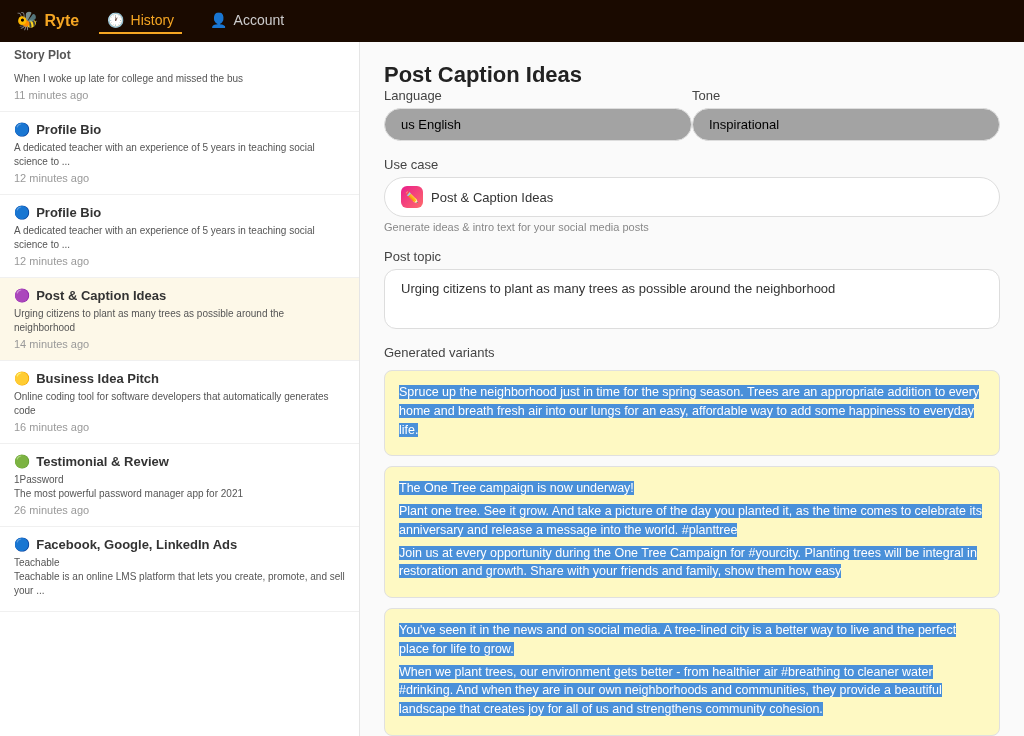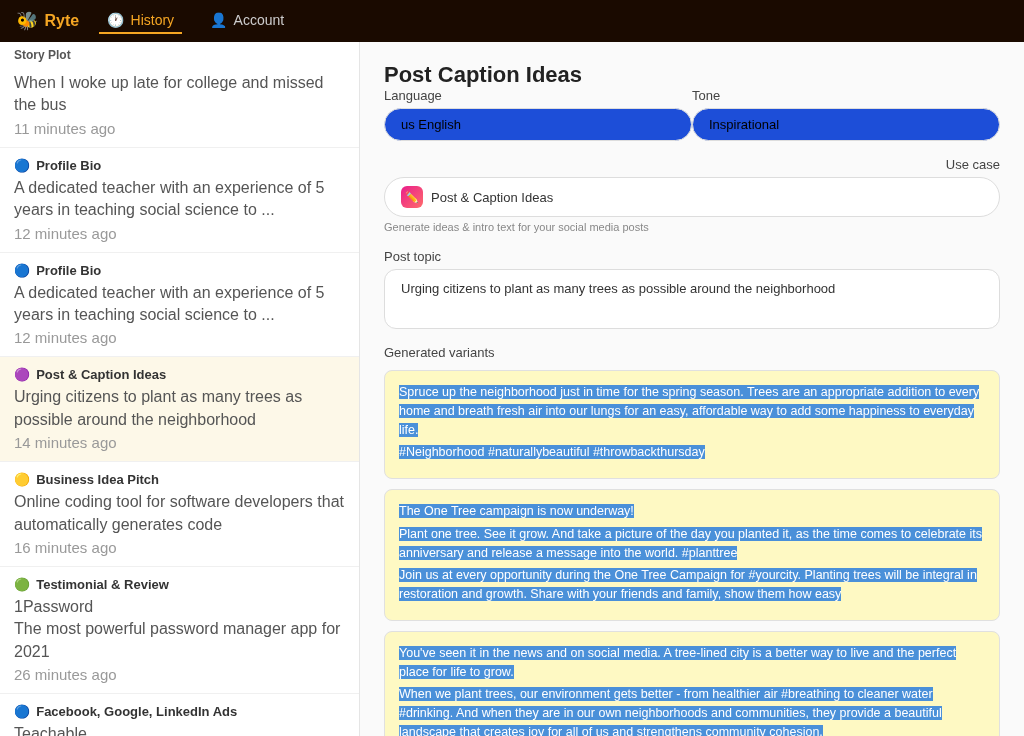--- a/index.html
+++ b/index.html
@@ -65,27 +65,27 @@
       display: flex;
       align-items: center;
       gap: 6px;
       font-weight: 600;
       font-size: 13px;
       color: #333;
       margin-bottom: 4px;
     }
     .sidebar-item-icon { font-size: 13px; }
     .sidebar-item-text {
-      font-size: 16px;
+      font-size: 10px;
       color: #555;
       line-height: 1.4;
       margin-bottom: 3px;
     }
     .sidebar-item-time {
-      font-size: 15px;
+      font-size: 11px;
       color: #999;
     }
     .sidebar-story-plot {
       padding: 6px 14px 0;
       font-size: 12px;
       font-weight: 600;
       color: #555;
     }
 
     
@@ -111,25 +111,25 @@
       font-size: 13px;
       color: #444;
       font-weight: 500;
     }
     .form-input {
       border: 1px solid #ddd;
       border-radius: 20px;
       padding: 8px 16px;
       font-size: 13px;
       outline: none;
-      background: #1d4ed8;
+      background: #a3a3a3;
     }
 
     .use-case-section { margin-bottom: 16px; }
-    .use-case-label { font-size: 13px; color: #444; font-weight: 500; margin-bottom: 5px; text-align: right; }
+    .use-case-label { font-size: 13px; color: #444; font-weight: 500; margin-bottom: 5px; }
     .use-case-pill {
       display: flex;
       align-items: center;
       gap: 8px;
       border: 1px solid #ddd;
       border-radius: 20px;
       padding: 8px 16px;
       background: #fff;
       font-size: 13px;
       color: #333;
@@ -311,21 +311,20 @@
     <div class="post-topic-section">
       <div class="post-topic-label">Post topic</div>
       <div class="post-topic-input">Urging citizens to plant as many trees as possible around the neighborhood</div>
     </div>
 
     <div class="variants-section">
       <div class="variants-label">Generated variants</div>
 
       <div class="variant-card">
         <p><span class="selected-text">Spruce up the neighborhood just in time for the spring season. Trees are an appropriate addition to every home and breath fresh air into our lungs for an easy, affordable way to add some happiness to everyday life.</span></p>
-        <p><span class="selected-text">#Neighborhood #naturallybeautiful #throwbackthursday</span></p>
       </div>
 
       <div class="variant-card">
         <p><span class="selected-text">The One Tree campaign is now underway!</span></p>
         <p><span class="selected-text">Plant one tree. See it grow. And take a picture of the day you planted it, as the time comes to celebrate its anniversary and release a message into the world. #planttree</span></p>
         <p><span class="selected-text">Join us at every opportunity during the One Tree Campaign for #yourcity. Planting trees will be integral in restoration and growth. Share with your friends and family, show them how easy</span></p>
       </div>
 
       <div class="variant-card">
         <p><span class="selected-text">You've seen it in the news and on social media. A tree-lined city is a better way to live and the perfect place for life to grow.</span></p>

